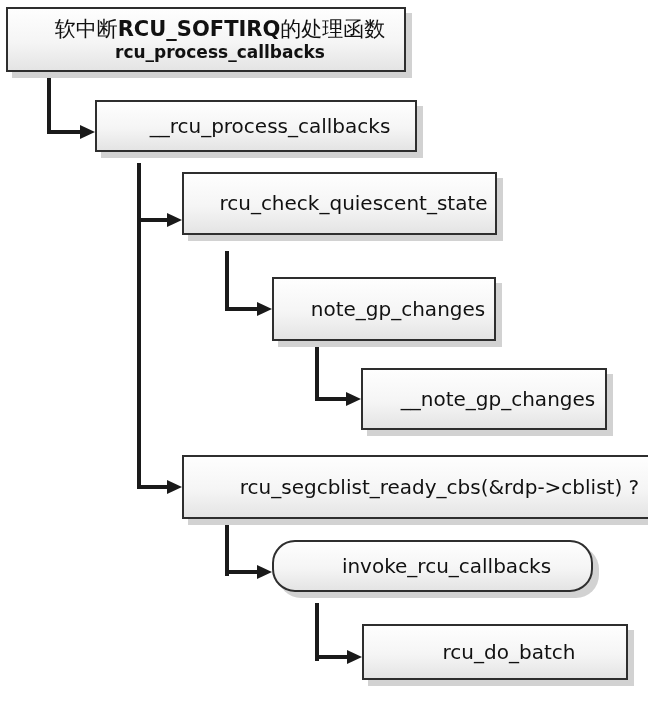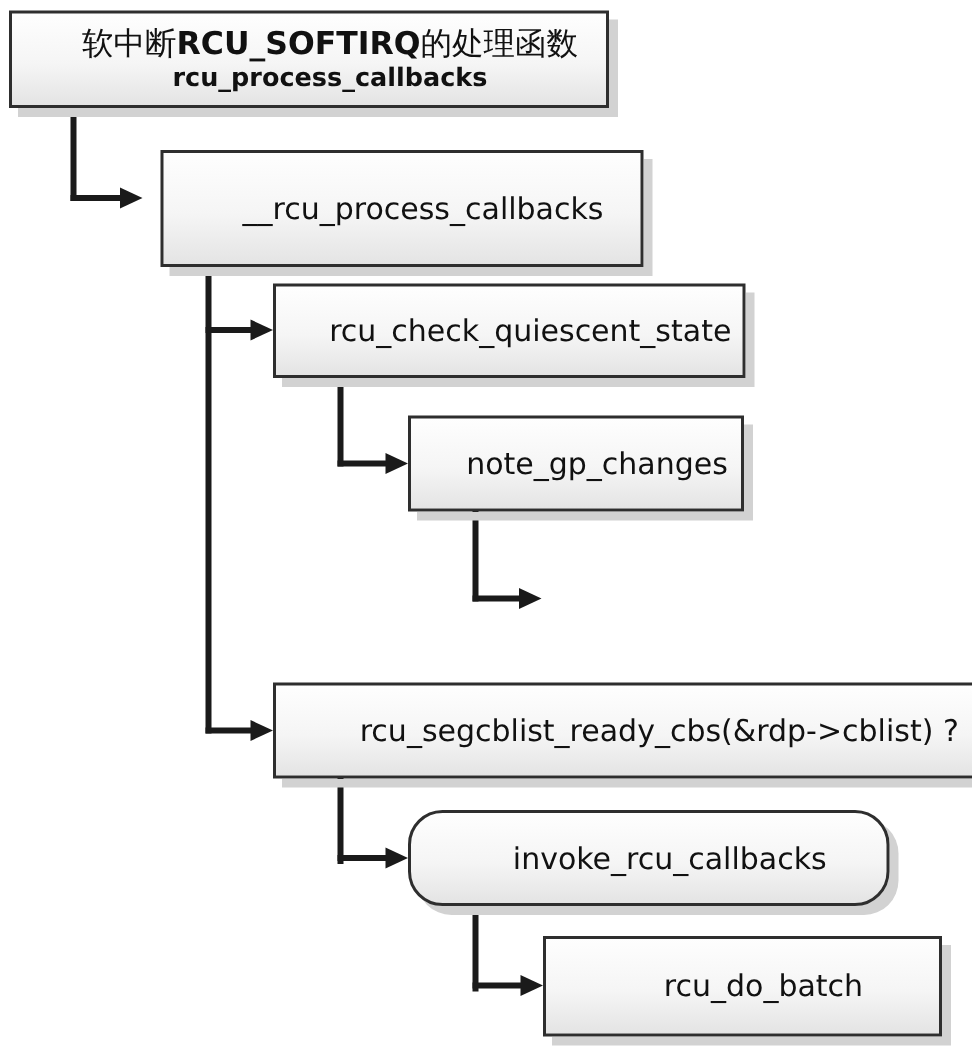--- a/index.html
+++ b/index.html
@@ -30,27 +30,27 @@
     justify-content: center;
     text-align: left;
     color: var(--text, #111111);
     font-size: 20px;
     line-height: 1.25;
     white-space: nowrap;
     padding-left: 28px;
   }
   
   .n1 { left: 6px;   top: 7px;   width: 400px; height: 65px; }
-  .n2 { left: 95px;  top: 100px; width: 322px; height: 78px; margin-left: 12px; }
-  .n3 { left: 182px; top: 189px; width: 315px; height: 63px; }
+  .n2 { left: 95px;  top: 100px; width: 322px; height: 52px; }
+  .n3 { left: 182px; top: 172px; width: 315px; height: 63px; }
   .n4 { left: 272px; top: 277px; width: 224px; height: 64px; }
   .n5 { left: 361px; top: 368px; width: 246px; height: 62px; }
   .n6 { left: 182px; top: 455px; width: 487px; height: 64px; }
-  .n7 { left: 272px; top: 540px; width: 321px; height: 64px; border-radius: 23px; }
-  .n8 { left: 362px; top: 624px; width: 266px; height: 67px; }
+  .n7 { left: 272px; top: 540px; width: 321px; height: 52px; border-radius: 23px; }
+  .n8 { left: 362px; top: 624px; width: 266px; height: 56px; }
 
   .n1 .line1 {
     font-size: 21px;
     font-family: "DejaVu Serif", serif;
   }
   .n1 .line1 b {
     font-family: "DejaVu Sans", sans-serif;
     font-weight: bold;
   }
   .n1 .line2 {
@@ -131,17 +131,18 @@
   <div class="arrow c6a"></div>
 
   <div class="node n1">
     <div class="line1"><span>软中断</span><b>RCU_SOFTIRQ</b><span>的处理函数</span></div>
     <div class="line2">rcu_process_callbacks</div>
   </div>
 
   <div class="node n2">__rcu_process_callbacks</div>
   <div class="node n3">rcu_check_quiescent_state</div>
   <div class="node n4">note_gp_changes</div>
+  <div class="node n5">__note_gp_changes</div>
   <div class="node n6">rcu_segcblist_ready_cbs(&amp;rdp-&gt;cblist) ?</div>
   <div class="node n7">invoke_rcu_callbacks</div>
   <div class="node n8">rcu_do_batch</div>
 
 </div>
 
 </body></html>

